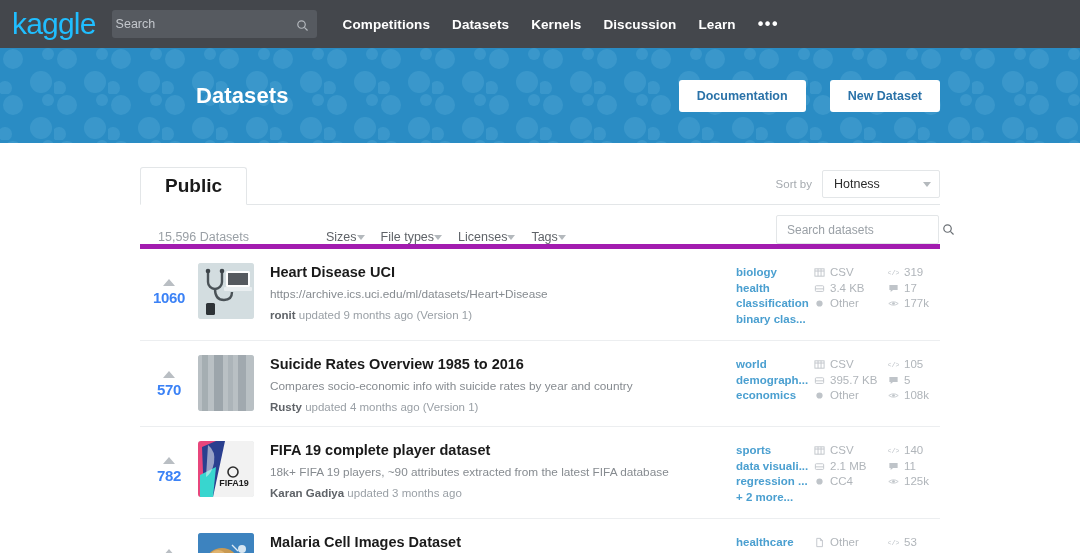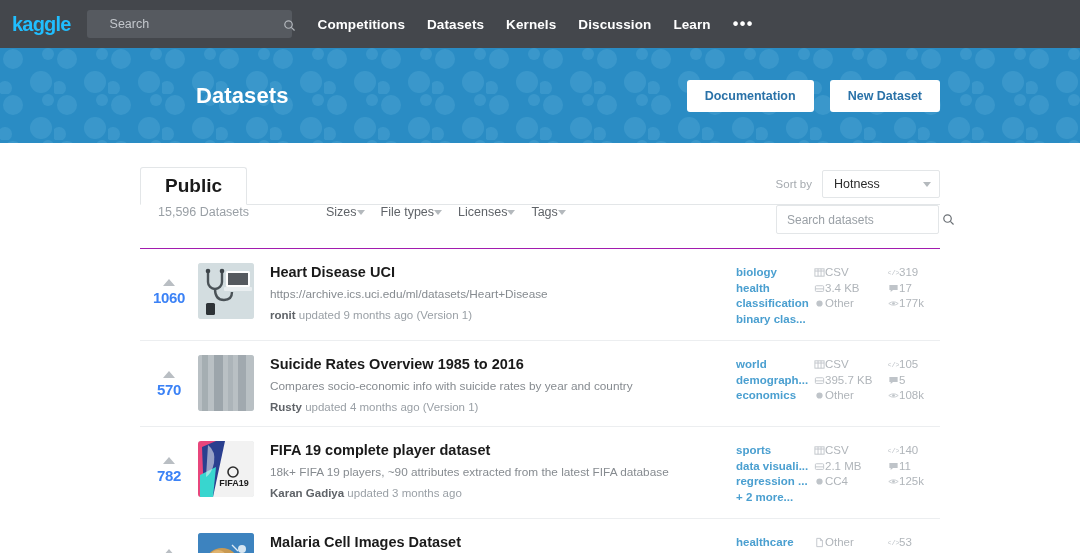--- a/index.html
+++ b/index.html
@@ -15,34 +15,34 @@
   .navbar {
     height: 48px;
     background: #44474c;
     display: flex;
     align-items: center;
     padding: 0 0 0 12px;
     position: relative;
   }
   .logo {
     color: #20beff;
-    font-size: 20px;
-    font-weight: 700;
+    font-size: 30px;
+    font-weight: 400;
     letter-spacing: -0.8px;
     margin-right: 16px;
     line-height: 1;
   }
   .nav-search {
     width: 205px;
     height: 28px;
     background: #565a60;
     border-radius: 3px;
     display: flex;
     align-items: center;
-    padding: 0 8px 0 23px;
+    padding: 0 8px 0 4px;
     position: relative;
     gap: 12px;
   }
   .nav-search input {
     flex: 1;
     background: transparent;
     border: none;
     outline: none;
     color: #cfd2d6;
     font-size: 12.5px;
@@ -97,21 +97,21 @@
   }
   .hero-title {
     color: #ffffff;
     font-size: 22px;
     font-weight: 700;
     letter-spacing: .1px;
   }
   .hero-actions {
     margin-left: auto;
     display: flex;
-    gap: 16px;
+    gap: 24px;
   }
   .hero-btn {
     background: #ffffff;
     color: #2a72a8;
     font-size: 12.5px;
     font-weight: 700;
     border: none;
     border-radius: 3px;
     padding: 9px 18px;
     cursor: pointer;
@@ -182,22 +182,22 @@
     width: 0; height: 0;
     border-left: 4px solid transparent;
     border-right: 4px solid transparent;
     border-top: 5px solid #b4b9bd;
   }
 
   
   .filter-row {
     height: 44px;
     display: flex;
-    align-items: flex-start;
-    border-bottom: 1px solid #a21caf;
+    align-items: flex-end;
+    border-bottom: 5px solid #a21caf;
     padding-right: 1px;
   }
   .count-label {
     font-size: 12.5px;
     color: #9aa0a6;
     width: 186px;
     padding-left: 18px;
   }
   .filter-item {
     display: flex;
@@ -308,20 +308,21 @@
     text-overflow: ellipsis;
     display: block;
     cursor: pointer;
   }
   .meta-tags .more { color: #4a9fd0; font-weight: 700; cursor: pointer; }
   .meta-files { width: 74px; }
   .meta-stats { width: 52px; }
   .meta-line {
     display: flex;
     align-items: center;
+    gap: 5px;
     color: #b0b5ba;
     white-space: nowrap;
     text-align: right;
   }
   .meta-line .ico {
     width: 11px; height: 11px;
     flex: 0 0 11px;
     display: inline-flex;
     align-items: center;
     justify-content: center;

